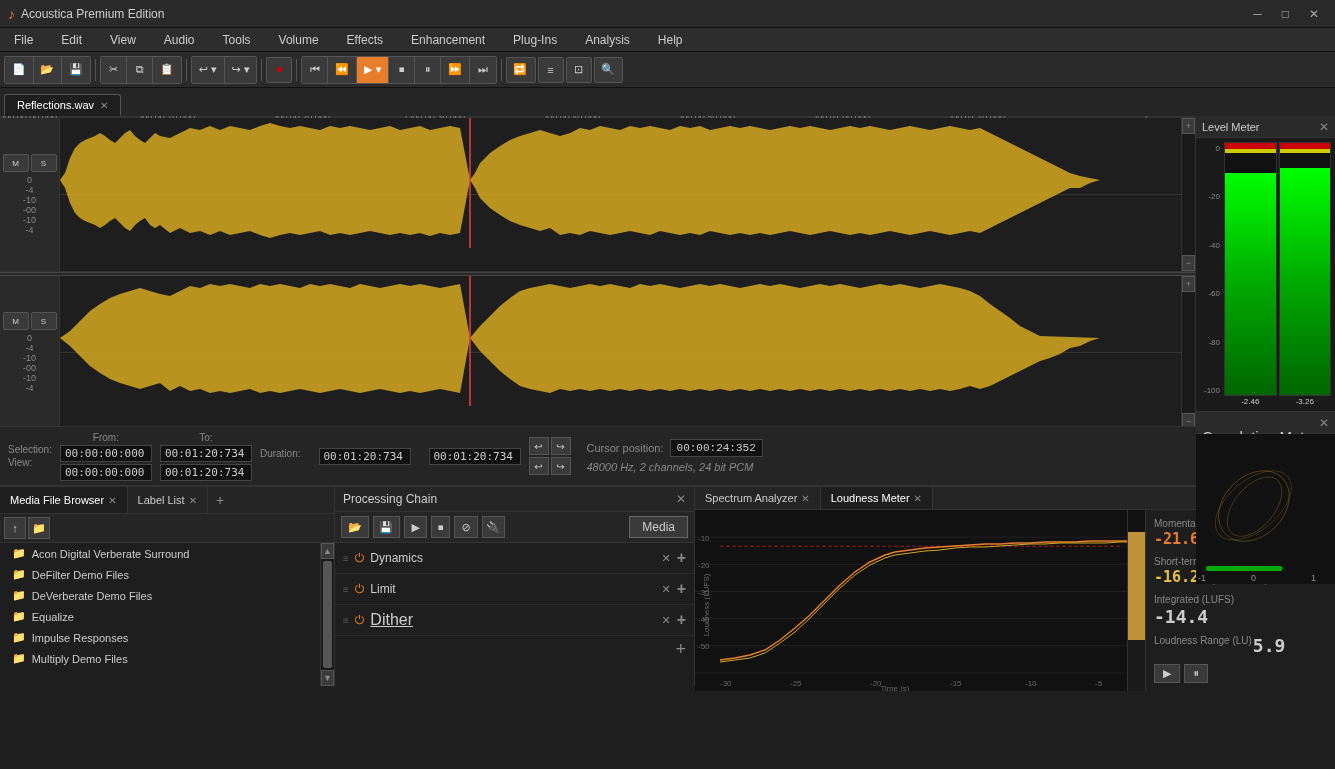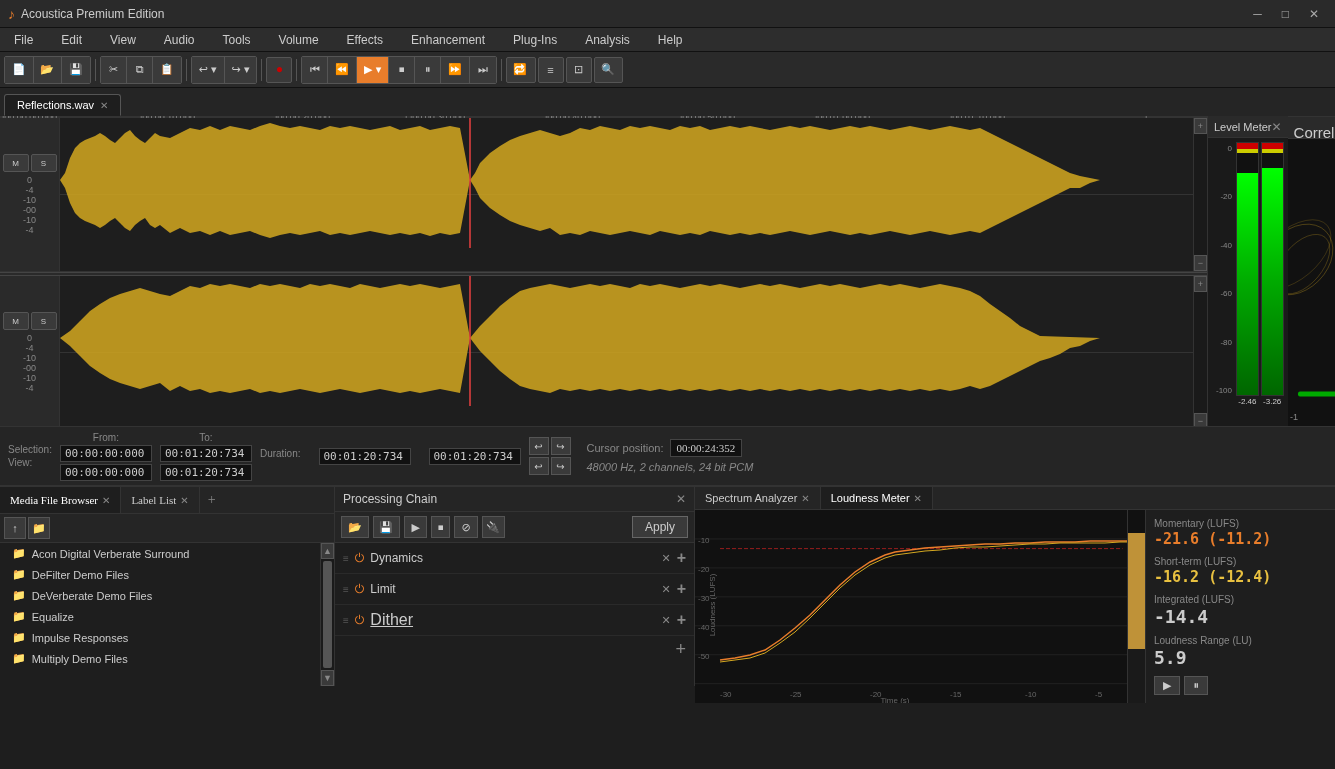--- a/index.html
+++ b/index.html
@@ -230,21 +230,21 @@
         </div>
         <div style="width:14px; background:#1a1a1a; border-left:1px solid #333; display:flex;flex-direction:column;">
           <button style="background:#3a3a3a;border:1px solid #555;height:16px;color:#888;font-size:9px;cursor:pointer;display:flex;align-items:center;justify-content:center;">+</button>
           <button style="background:#3a3a3a;border:1px solid #555;height:16px;color:#888;font-size:9px;cursor:pointer;display:flex;align-items:center;justify-content:center;margin-top:auto;">−</button>
         </div>
       </div>
     </div>
 
   </div>
 
-  <div style="width:128px; display:flex; flex-direction:row; background:#1a1a1a; border-left:1px solid #333;">
+  <div style="width:140px; display:flex; flex-direction:column; background:#1a1a1a; border-left:1px solid #333;">
 
     <div style="flex:0 0 auto; display:flex; flex-direction:column; height:295px;">
       <div class="panel-header" style="background:#2a2a2a;height:22px;display:flex;align-items:center;justify-content:space-between;padding:0 6px;border-bottom:1px solid #333;">
         <span style="font-size:11px;color:#ccc;">Level Meter</span>
         <span class="panel-close">✕</span>
       </div>
       <div style="flex:1;display:flex;padding:4px;gap:2px;">
 
         <div style="width:22px;display:flex;flex-direction:column;justify-content:space-between;font-size:8px;color:#888;text-align:right;padding-right:2px;padding-top:2px;padding-bottom:12px;">
           <span>0</span>
@@ -328,33 +328,33 @@
       <button style="background:#3a3a3a;border:1px solid #555;color:#ccc;cursor:pointer;width:20px;height:18px;font-size:10px;display:flex;align-items:center;justify-content:center;">↪</button>
     </div>
     <div style="display:flex;gap:2px;">
       <button style="background:#3a3a3a;border:1px solid #555;color:#ccc;cursor:pointer;width:20px;height:18px;font-size:10px;display:flex;align-items:center;justify-content:center;">↩</button>
       <button style="background:#3a3a3a;border:1px solid #555;color:#ccc;cursor:pointer;width:20px;height:18px;font-size:10px;display:flex;align-items:center;justify-content:center;">↪</button>
     </div>
   </div>
   <div style="display:flex;flex-direction:column;gap:4px;margin-left:8px;">
     <div style="display:flex;align-items:center;gap:6px;">
       <span style="color:#888;font-size:11px;">Cursor position:</span>
-      <span style="background:#111;border:1px solid #444;color:#ccc;font-family:Liberation Serif, serif;font-size:11px;padding:2px 6px;">00:00:24:352</span>
+      <span style="background:#111;border:1px solid #444;color:#ccc;font-family:Liberation Mono, monospace;font-size:11px;padding:2px 6px;">00:00:24:352</span>
     </div>
     <div style="display:flex;align-items:center;gap:6px;font-style:italic;">
       <span style="color:#888;font-size:11px;">48000 Hz, 2 channels, 24 bit PCM</span>
     </div>
   </div>
 </div>
 
 <div id="bottom-panels" style="display:flex;height:200px;border-top:1px solid #333;">
 
   <div id="media-browser" style="width:335px;background:#1e1e1e;border-right:1px solid #333;display:flex;flex-direction:column;">
 
-    <div style="display:flex;background:#252525;border-bottom:1px solid #333;font-family:Liberation Serif, serif;">
+    <div style="display:flex;background:#252525;border-bottom:1px solid #333;">
       <div style="padding:5px 10px;font-size:11px;cursor:pointer;color:#fff;background:#1e1e1e;border-right:1px solid #333;display:flex;align-items:center;gap:4px;">
         <span>Media File Browser</span>
         <span style="font-size:10px;color:#888;">✕</span>
       </div>
       <div style="padding:5px 10px;font-size:11px;cursor:pointer;color:#ccc;border-right:1px solid #333;display:flex;align-items:center;gap:4px;">
         <span>Label List</span>
         <span style="font-size:10px;color:#888;">✕</span>
       </div>
       <div style="padding:5px 8px;color:#888;cursor:pointer;font-size:14px;">+</div>
     </div>
@@ -408,21 +408,21 @@
 
     <div style="display:flex;align-items:center;gap:4px;padding:4px 6px;background:#252525;border-bottom:1px solid #333;">
       <button style="background:#3a3a3a;border:1px solid #555;color:#ccc;cursor:pointer;padding:2px 6px;font-size:11px;height:22px;display:flex;align-items:center;gap:2px;">📂</button>
       <button style="background:#3a3a3a;border:1px solid #555;color:#ccc;cursor:pointer;padding:2px 6px;font-size:11px;height:22px;display:flex;align-items:center;gap:2px;">💾</button>
       <button style="background:#3a3a3a;border:1px solid #555;color:#ccc;cursor:pointer;padding:2px 6px;font-size:11px;height:22px;display:flex;align-items:center;gap:2px;">▶</button>
       <button style="background:#3a3a3a;border:1px solid #555;color:#ccc;cursor:pointer;padding:2px 6px;font-size:11px;height:22px;display:flex;align-items:center;gap:2px;">⏹</button>
       <button style="background:#3a3a3a;border:1px solid #555;color:#ccc;cursor:pointer;padding:2px 6px;font-size:11px;height:22px;display:flex;align-items:center;gap:2px;">⊘</button>
       <div style="display:flex;align-items:center;background:#3a3a3a;border:1px solid #555;padding:0 4px;height:22px;gap:4px;cursor:pointer;">
         <span style="color:#ccc;font-size:11px;">🔌</span>
       </div>
-      <button style="background:#3a3a3a;border:1px solid #666;color:#ccc;cursor:pointer;padding:2px 12px;font-size:12px;height:22px;margin-left:auto;">Apply</button>
+      <button style="background:#3a3a3a;border:1px solid #666;color:#ccc;cursor:pointer;padding:2px 12px;font-size:12px;height:22px;margin-left:auto;">Media</button>
     </div>
 
     <div style="flex:1;overflow-y:auto;">
 
       <div style="display:flex;align-items:center;padding:6px 8px;border-bottom:1px solid #2a2a2a;gap:6px;cursor:pointer;">
         <span style="color:#555;font-size:10px;cursor:grab;">≡</span>
         <span style="color:#e87d2b;font-size:12px;cursor:pointer;">⏻</span>
         <span style="flex:1;color:#ccc;font-size:12px;">Dynamics</span>
         <span style="color:#888;cursor:pointer;font-size:11px;">✕</span>
         <span style="color:#888;cursor:pointer;font-size:16px;font-weight:bold;">+</span>
@@ -517,21 +517,21 @@
         <div style="display:flex;flex-direction:column;gap:1px;">
           <span style="color:#888;font-size:10px;">Short-term (LUFS)</span>
           <span style="color:#e8c040;font-size:15px;font-weight:bold;font-family:monospace;">-16.2 (-12.4)</span>
         </div>
 
         <div style="display:flex;flex-direction:column;gap:1px;">
           <span style="color:#888;font-size:10px;">Integrated (LUFS)</span>
           <span style="color:#ccc;font-size:18px;font-weight:bold;font-family:monospace;">-14.4</span>
         </div>
 
-        <div style="display:flex;flex-direction:column;gap:1px;">
+        <div style="display:flex;flex-direction:row;gap:1px;">
           <span style="color:#888;font-size:10px;">Loudness Range (LU)</span>
           <span style="color:#ccc;font-size:18px;font-weight:bold;font-family:monospace;">5.9</span>
         </div>
 
         <div style="display:flex;gap:4px;margin-top:auto;">
           <button style="background:#3a3a3a;border:1px solid #555;color:#ccc;cursor:pointer;padding:2px 8px;font-size:11px;">▶</button>
           <button style="background:#3a3a3a;border:1px solid #555;color:#ccc;cursor:pointer;padding:2px 8px;font-size:11px;">⏸</button>
         </div>
       </div>
     </div>

